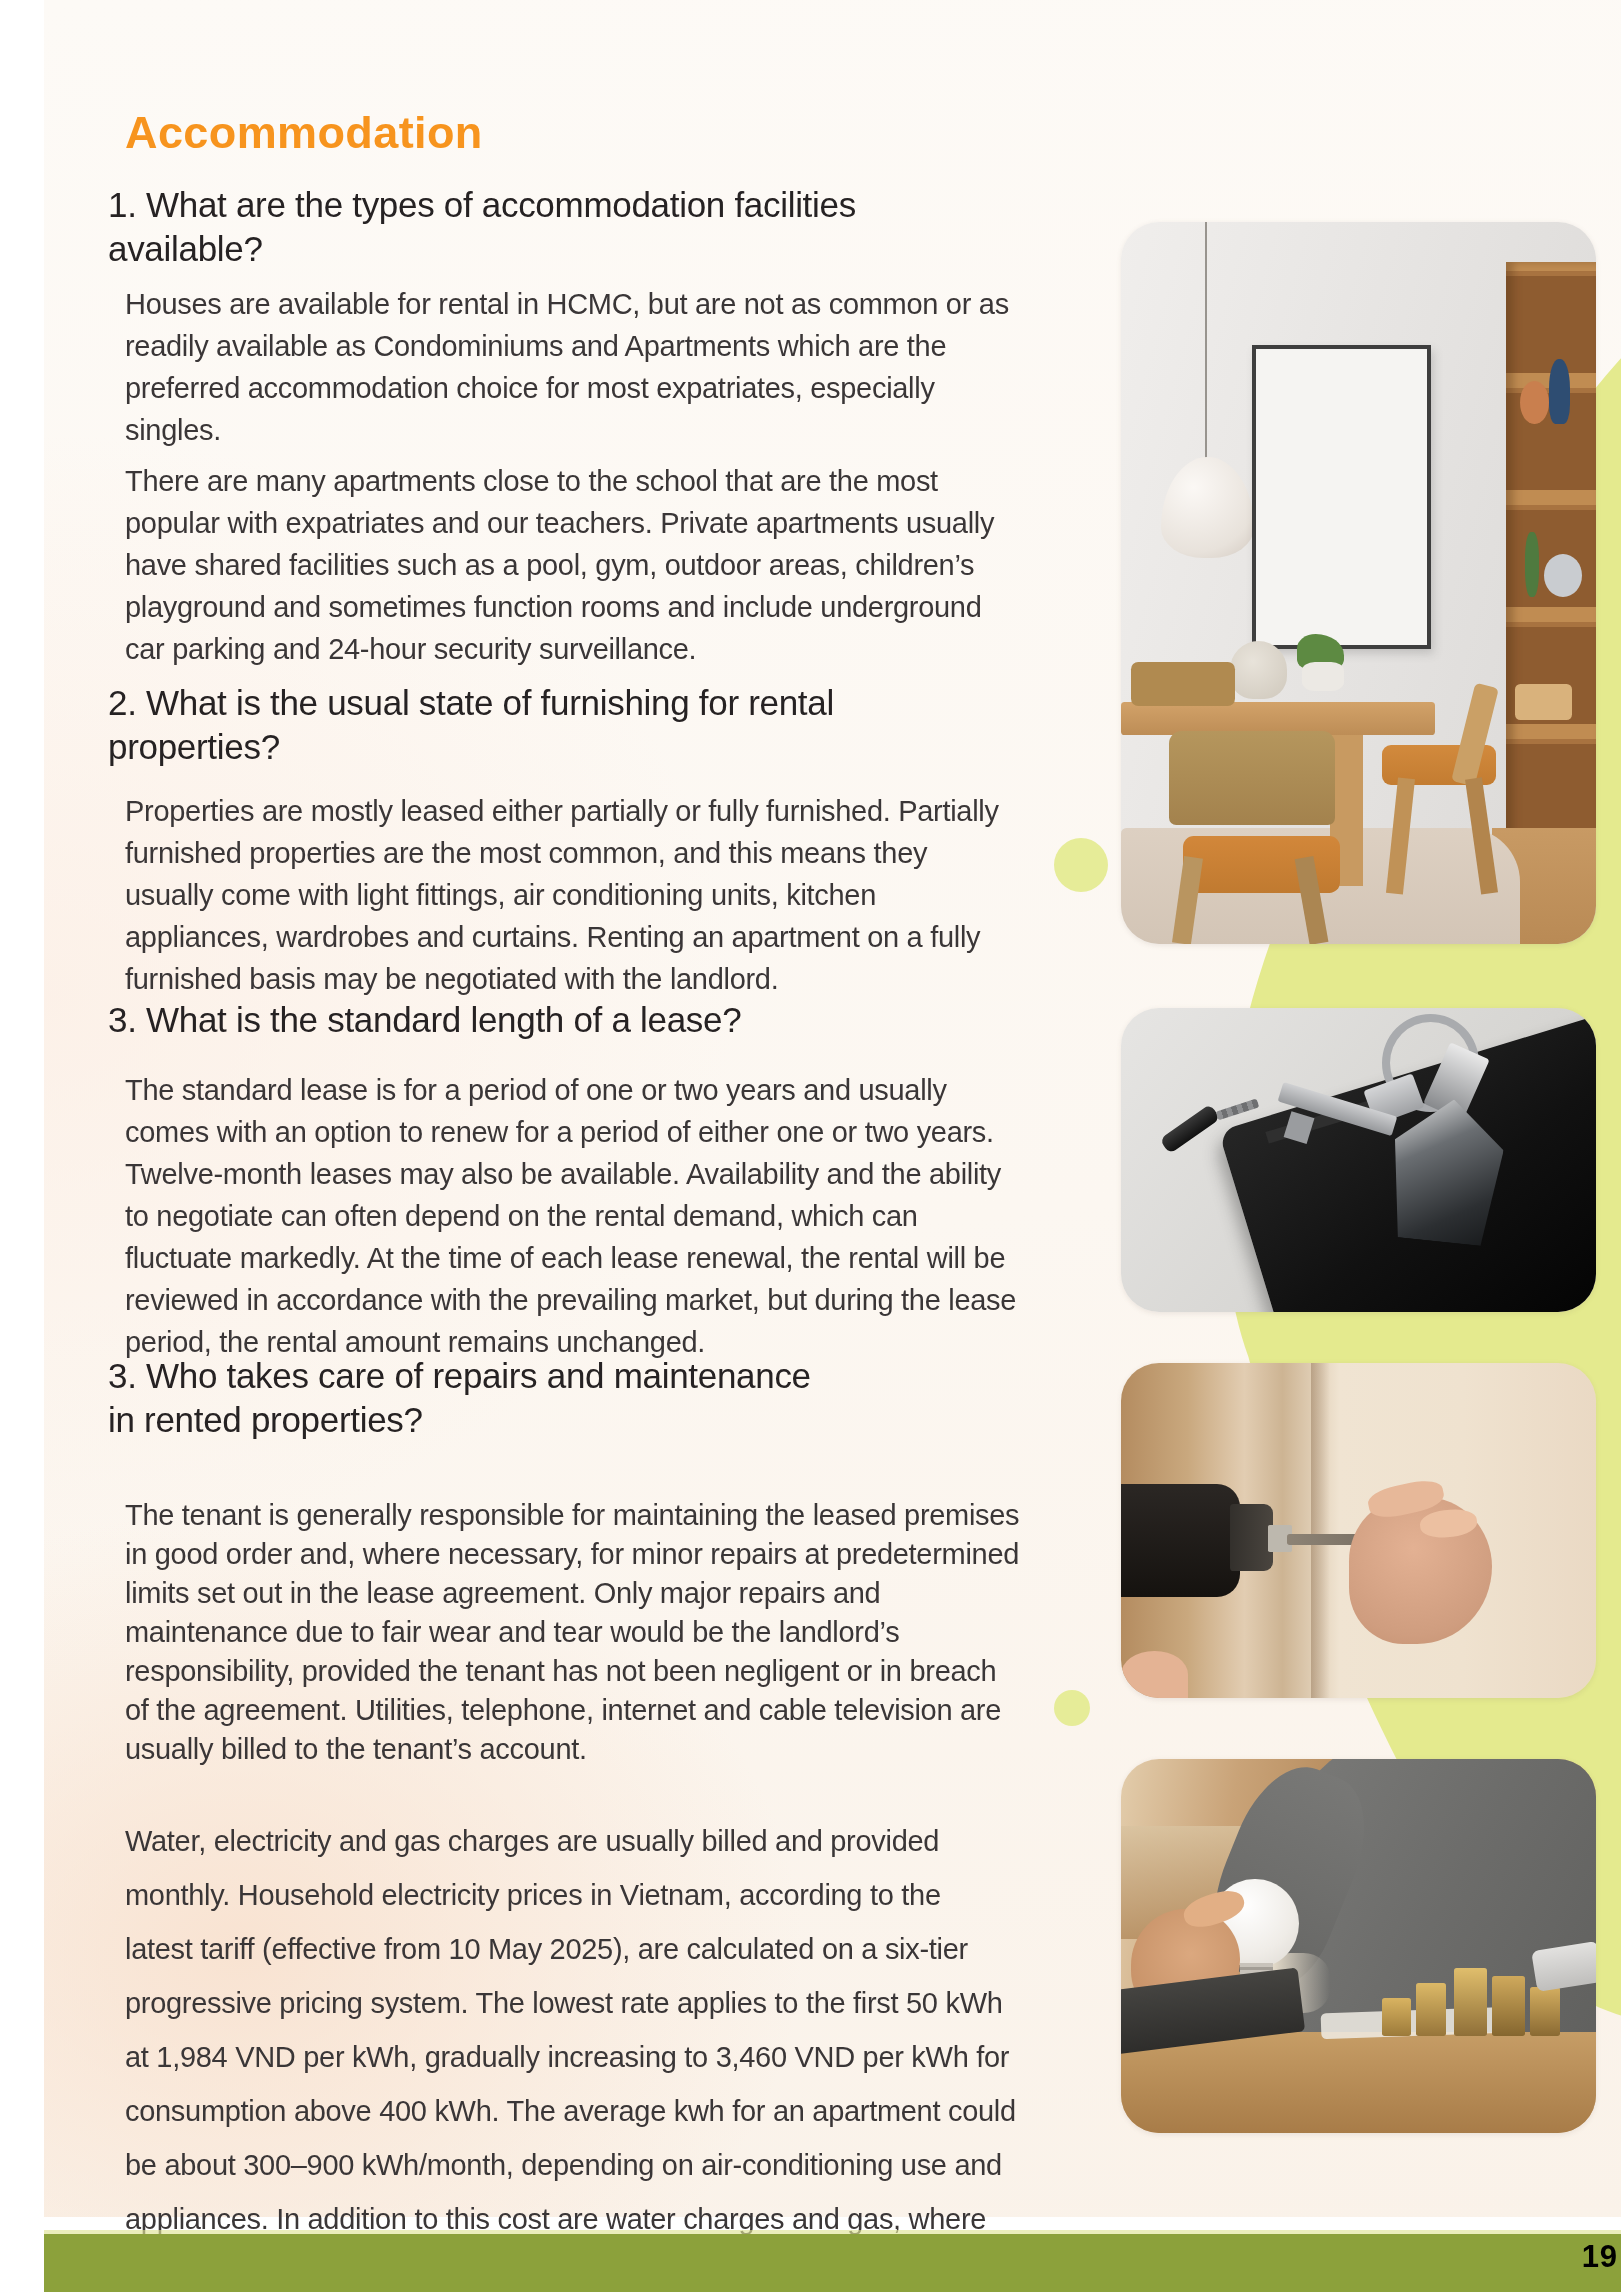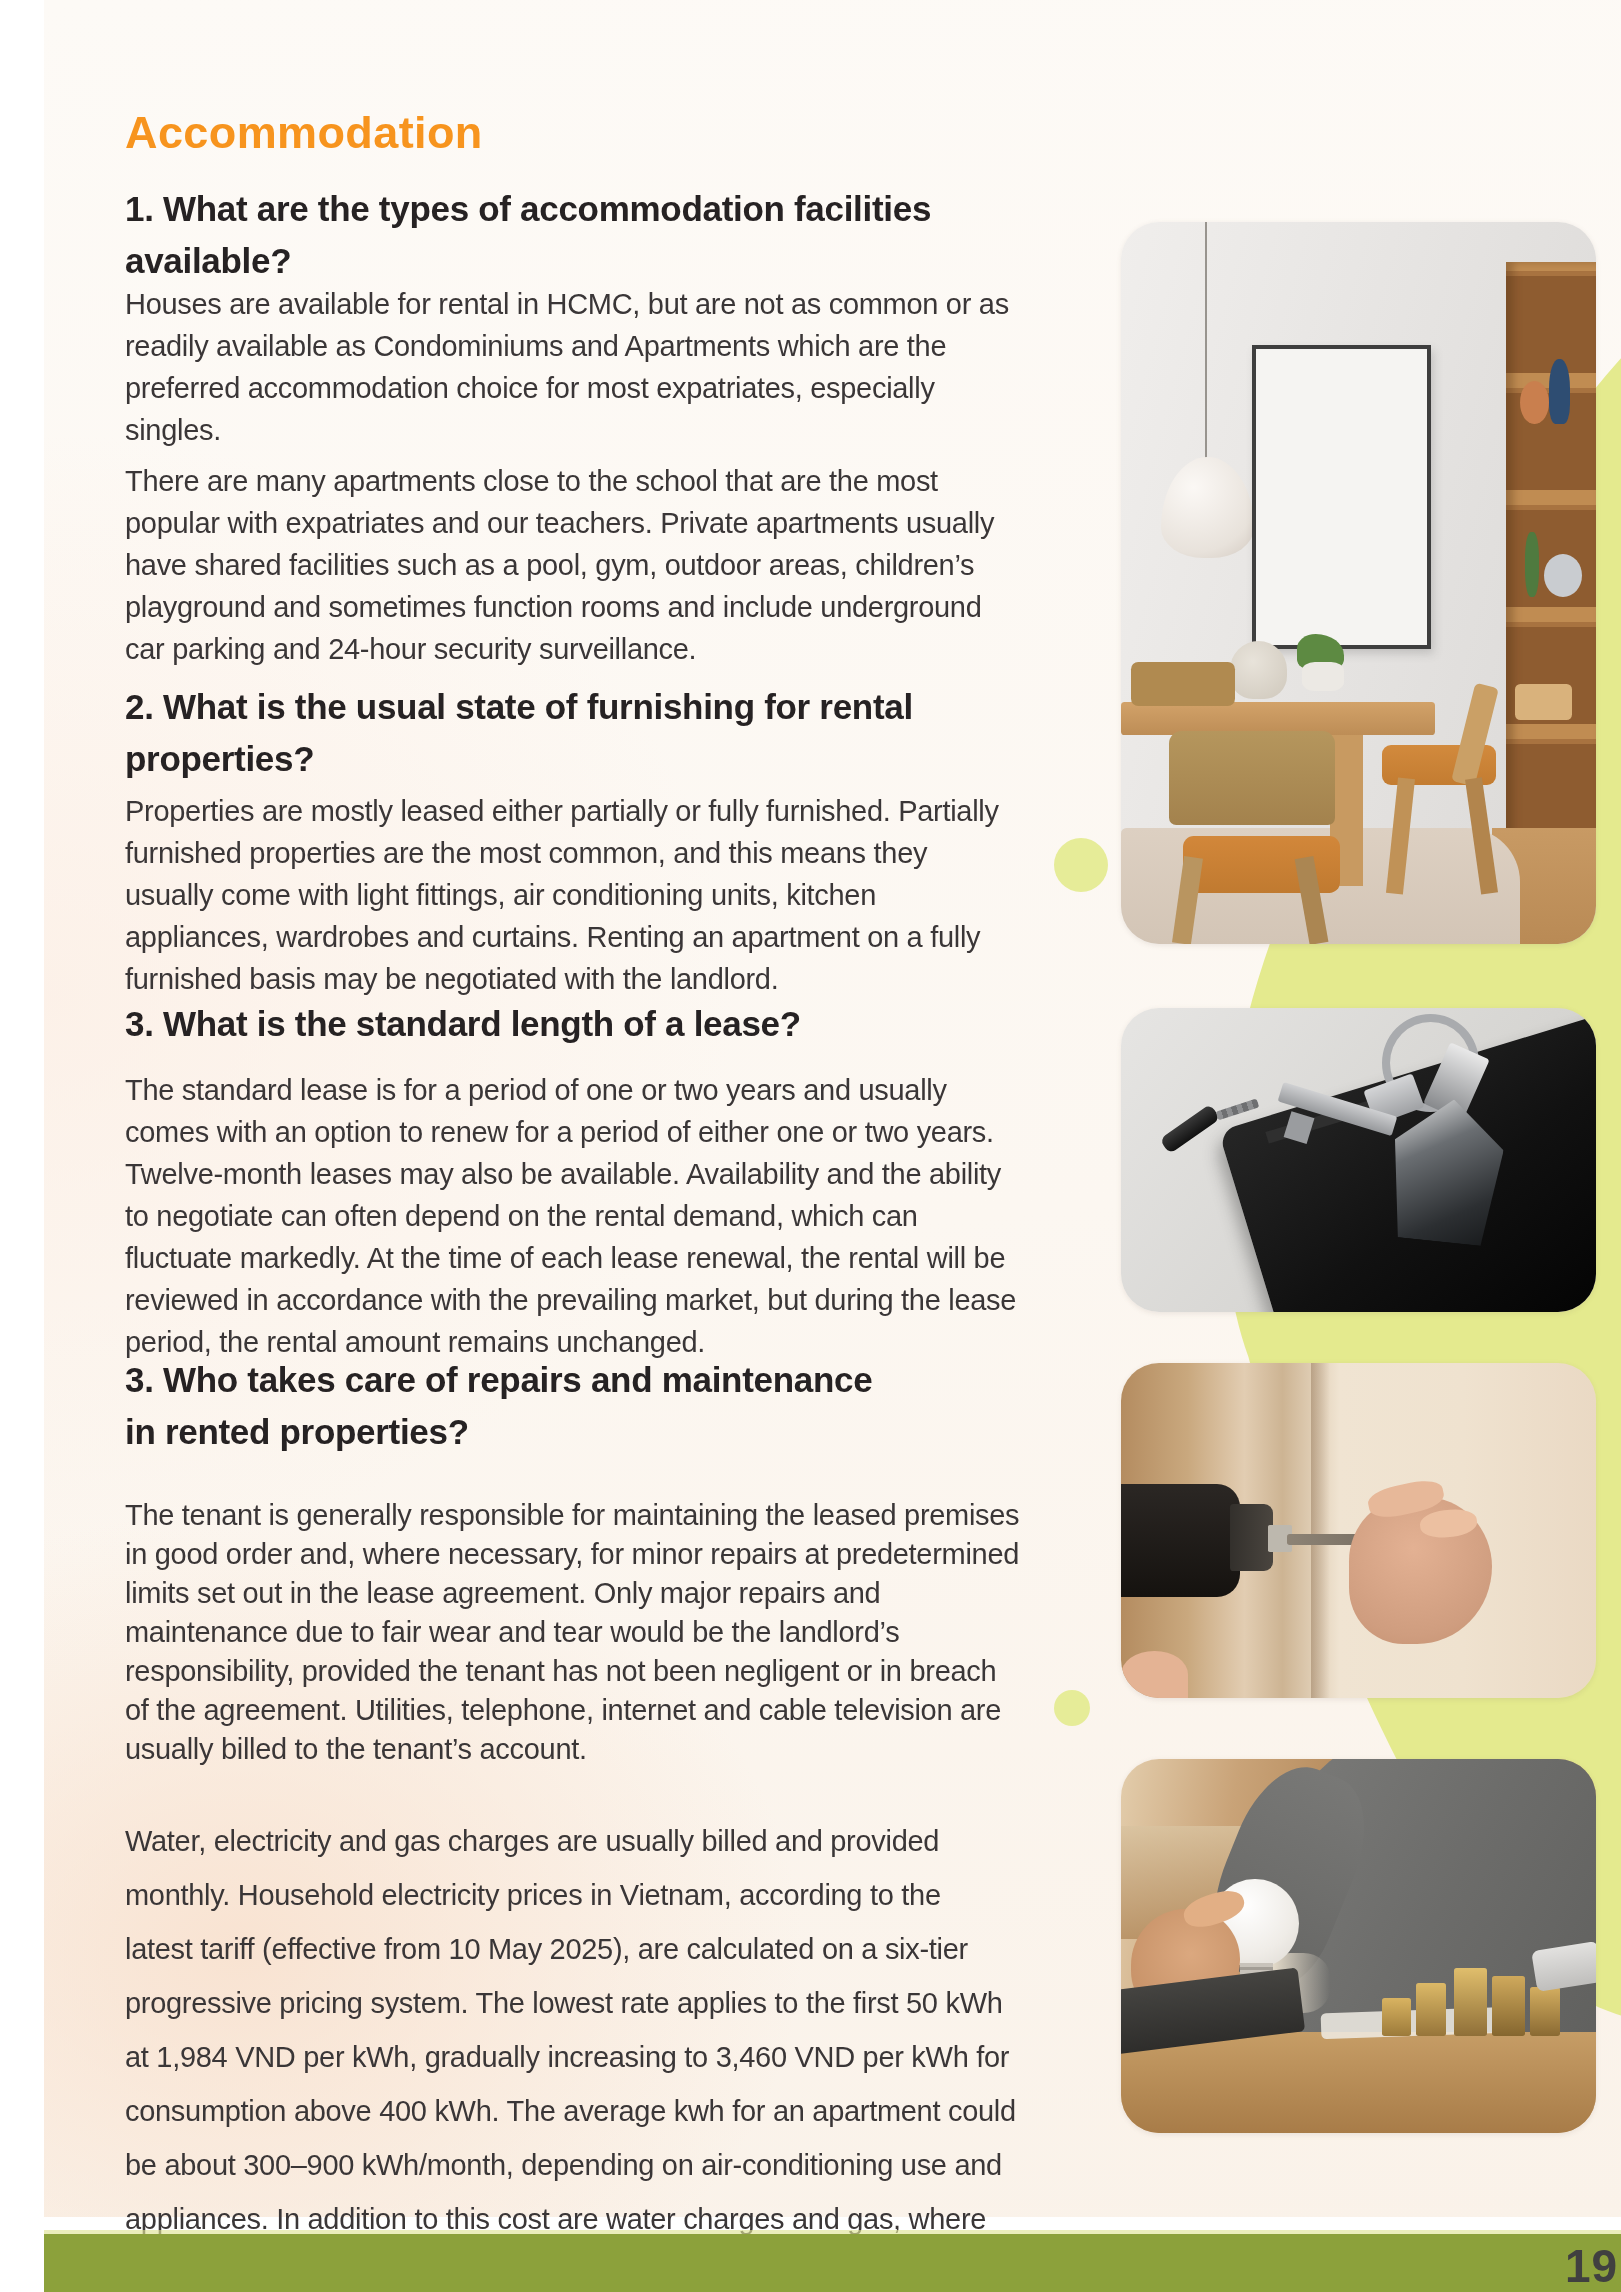--- a/index.html
+++ b/index.html
@@ -6,33 +6,33 @@
   body{width:1621px;height:2293px;overflow:hidden;font-family:"Liberation Sans",sans-serif;}
   #page{position:absolute;left:0;top:0;width:1621px;height:2217px;
         background:
           radial-gradient(806px 627px at 12% 88%, rgba(248,224,205,.85), rgba(248,224,205,0) 70%),
           radial-gradient(985px 806px at 0% 45%, rgba(252,238,228,.7), rgba(252,238,228,0) 70%),
           linear-gradient(175deg,#fdfaf6 0%, #fcf7f1 55%, #faf2e9 100%); margin-left: 44px;}
   .abs{position:absolute;}
   .line-block{white-space:pre-line;}
   
   .title{left:81px;top:107px;font-size:45px;font-weight:bold;color:#F7941E;letter-spacing:0.4px;}
-  .qhead{left:81px;font-size:35px;font-weight:bold;color:#262223;line-height:52px;letter-spacing:-0.3px;}
+  .qhead{left:64px;font-size:35px;font-weight:normal;color:#262223;line-height:44px;letter-spacing:-0.3px;}
   .body-p{left:81px;width:1012px;font-size:29px;color:#3A3637;letter-spacing:-0.3px;}
   .lh47{line-height:42px;} .lh44{line-height:39px;} .lh42{line-height:54px;}
   
   #blob-svg{left:1164px;top:296px;width:457px;height:1755px;}
   .mini-dot{border-radius:50%;background:#E6EC98;}
   
   .photo{left:1077px;width:475px;border-radius:38px;overflow:hidden;box-shadow:0 1.8px 5.4px rgba(120,110,95,.12);}
   .ph{position:absolute;}
   
   #footer-line{left:0;top:2230px;width:1621px;height:3.6px;background:rgba(223,228,150,.65);}
   #footer-bar{left:0;top:2234px;width:1621px;height:59px;background:#8CA13B;}
-  #page-num{right:47px;top:5.4px;position:absolute;font-size:46px;font-weight:600;color:#404040;letter-spacing:0.9px;}
+  #page-num{right:47px;top:5.4px;position:absolute;font-size:31px;font-weight:600;color:#000000;letter-spacing:0.9px;}
 </style>
 </head>
 <body>
 
 <div id="page">
 
   <svg id="blob-svg" class="abs" viewBox="0 0 510 1960" xmlns="http://www.w3.org/2000/svg">
     <path d="M510,20 C430,85 180,420 70,720 C8,895 2,1065 45,1185 C85,1340 155,1565 300,1790 C372,1893 452,1928 510,1928 Z" fill="#E4EA8E"></path>
   </svg>
   <div class="abs mini-dot" style="left:1010px;top:838px;width:54px;height:54px;"></div>

